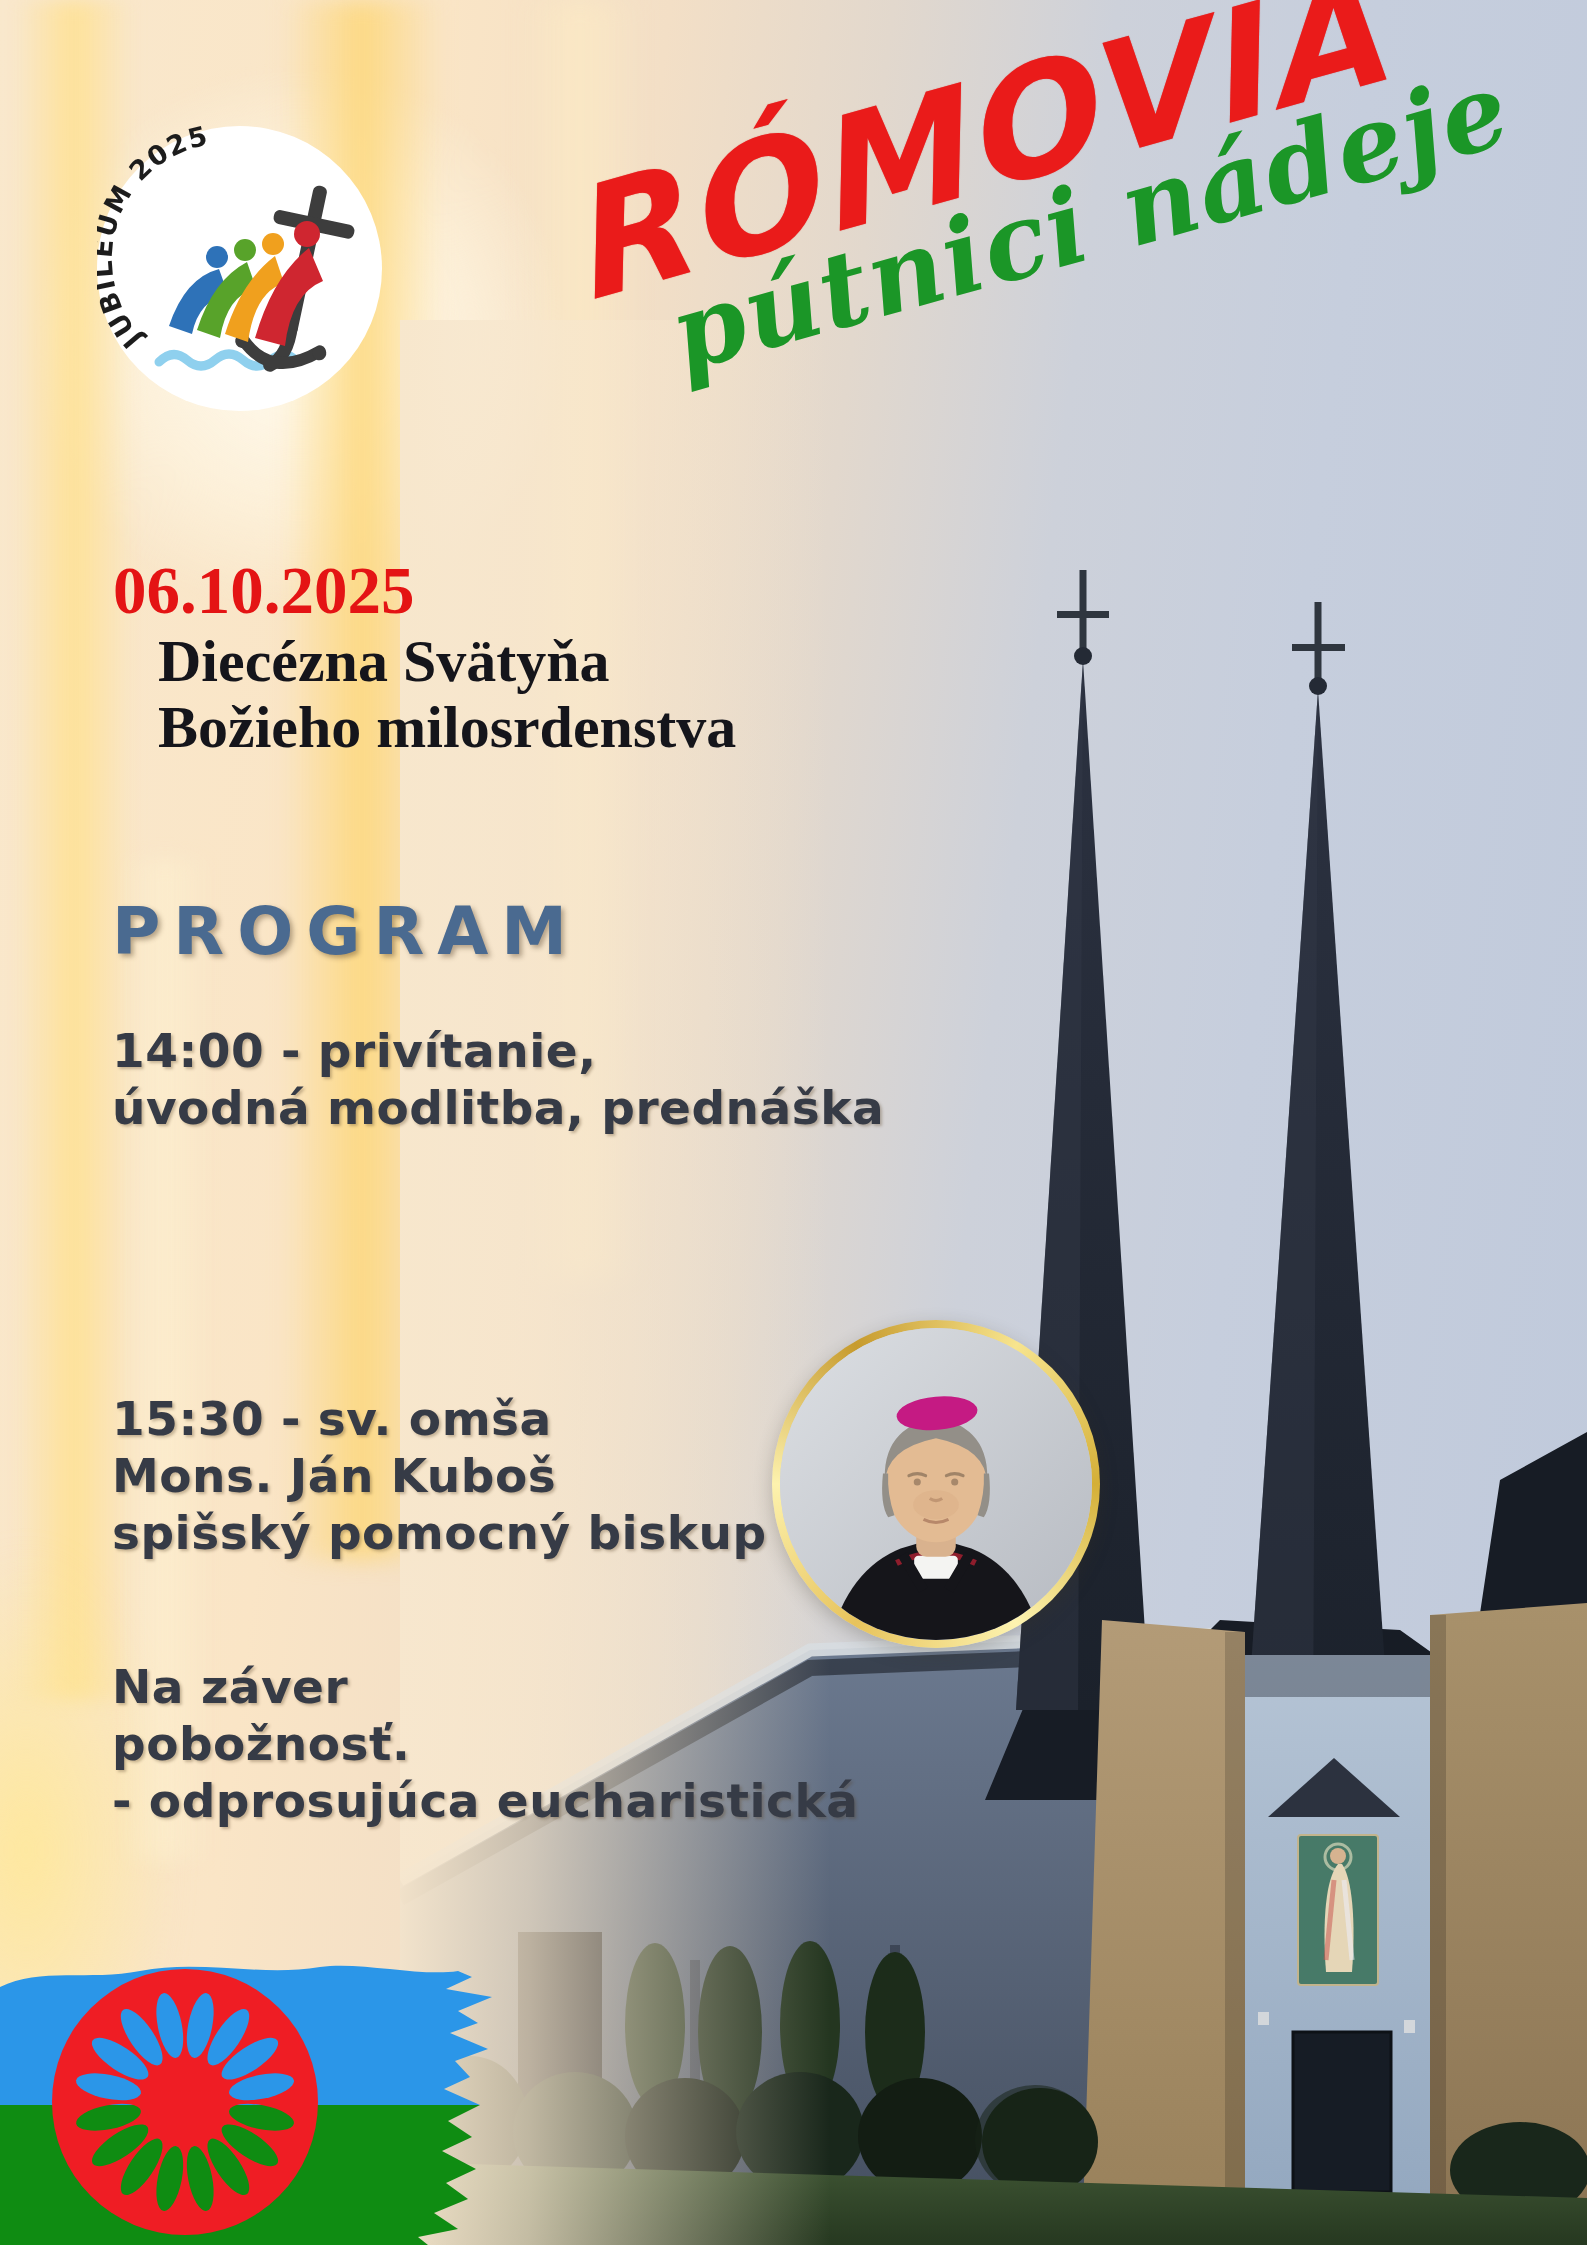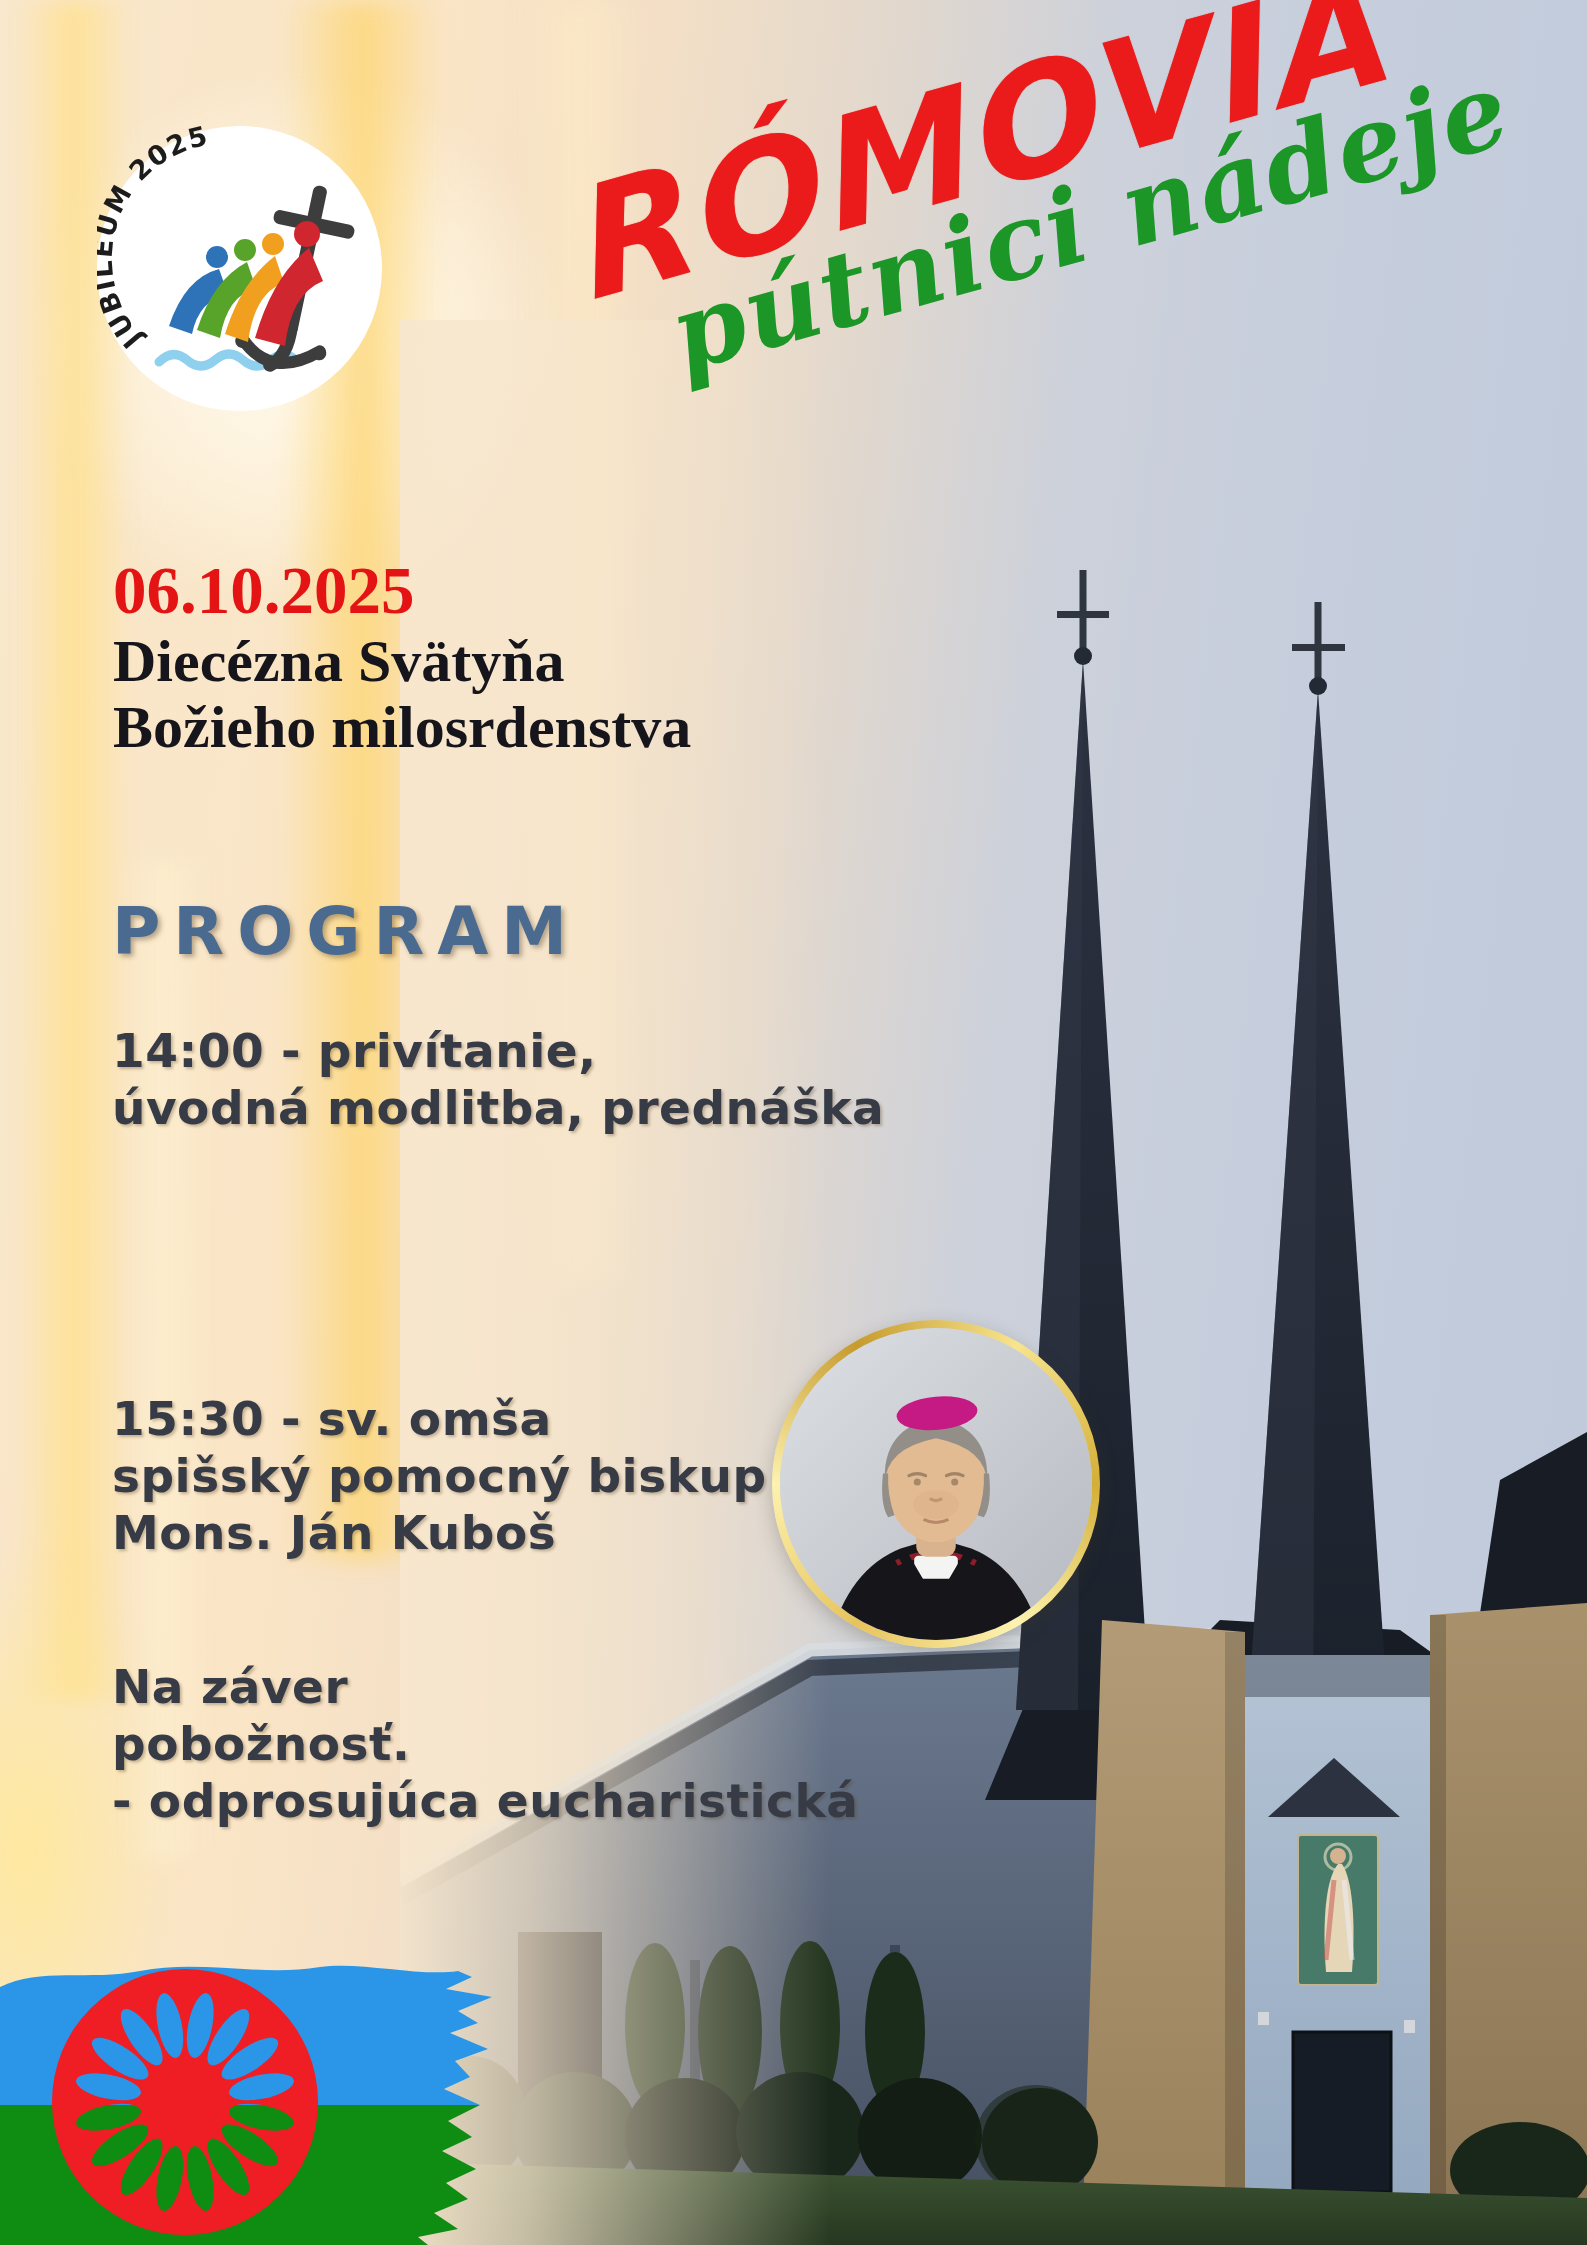--- a/index.html
+++ b/index.html
@@ -33,21 +33,21 @@
     font-family:"DejaVu Sans", sans-serif;font-style:italic;font-weight:900;
     font-size:152px;letter-spacing:4px;line-height:1;color:#ea1b1a;
     transform:skewX(-6deg);text-shadow:0 0 1px rgba(210,20,20,.6);}
   .headline .subtitle{
     font-family:"DejaVu Serif", serif;font-style:italic;font-weight:700;
     font-size:104px;line-height:1;color:#1b9627;margin-top:-18px;margin-left:150px;
     letter-spacing:2px;}
 
   .event-block{position:absolute;left:113px;top:556px;}
   .event-date{font-family:"Liberation Serif", serif;font-weight:700;font-size:67px;line-height:1.02;color:#e41414;}
-  .event-venue{font-family:"Liberation Serif", serif;font-weight:700;font-size:60px;line-height:1.09;color:#15151b;margin-top:5px;}
+  .event-venue{font-family:"Liberation Serif", serif;font-weight:700;font-size:60px;line-height:1.09;color:#15151b;margin-top:5px;margin-left:45px;}
 
   .program-heading{position:absolute;left:112px;top:893px;
     font-weight:800;font-size:66px;letter-spacing:13px;color:#4a6a90;
     text-shadow:3px 3px 5px rgba(70,50,25,.38);}
 
   .sched{position:absolute;left:112px;font-weight:700;font-size:47px;line-height:57px;
     color:#363b46;letter-spacing:.5px;text-shadow:2px 2px 3px rgba(85,62,35,.32);}
   .b1{top:1022px;} .b2{top:1205px;} .b3{top:1390px;} .b4{top:1658px;}
 
   .bishop{position:absolute;left:772px;top:1320px;width:312px;height:312px;border-radius:50%;padding:8px;
@@ -217,22 +217,22 @@
   </div>
 
   <div class="program-heading">PROGRAM</div>
 
   <div class="sched b1">
     <div>14:00 - privítanie,</div>
     <div>úvodná modlitba, prednáška</div>
   </div>
   <div class="sched b3">
     <div>15:30 - sv. omša</div>
+    <div>Mons. Ján Kuboš</div>
     <div>spišský pomocný biskup</div>
-    <div>Mons. Ján Kuboš</div>
   </div>
   <div class="sched b4">
     <div>Na záver</div>
     <div>pobožnosť.</div>
     <div>- odprosujúca eucharistická</div>
   </div>
 
   <div class="bishop">
     <div class="bishop-inner">
       <svg viewBox="0 0 300 300" width="100%" height="100%">

